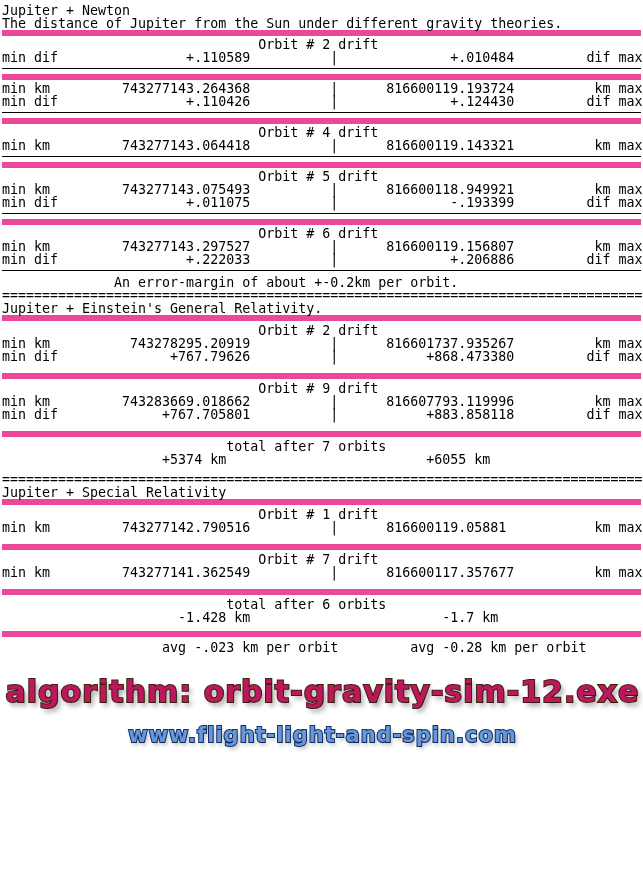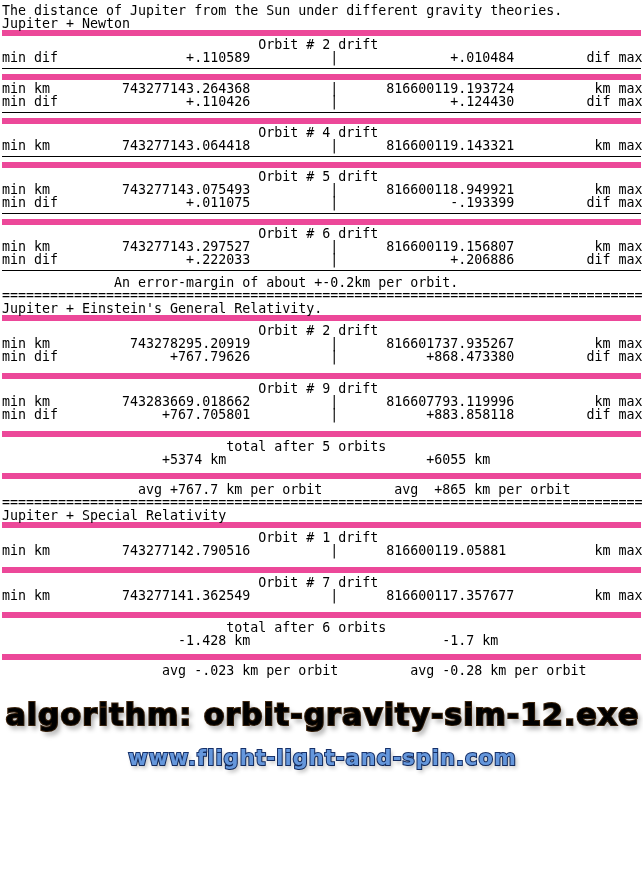--- a/index.html
+++ b/index.html
@@ -34,22 +34,22 @@
     font-size:21px;line-height:42px;letter-spacing:1px;
     -webkit-text-stroke:2px #16316b;paint-order:stroke fill;
     text-shadow:2px 3px 4px rgba(0,0,0,0.30);
   }
 </style>
 </head>
 <body>
 
 <div class="page">
   <div id="report">
+      <pre class="line b-heading">Jupiter + Newton</pre>
       <pre class="line b-title">The distance of Jupiter from the Sun under different gravity theories.</pre>
-      <pre class="line b-heading">Jupiter + Newton</pre>
       <div class="box closed">
         <pre class="line">                                Orbit # 2 drift</pre>
         <pre class="line">min dif                +.110589          |              +.010484         dif max</pre>
       </div>
       <div class="box closed">
         <pre class="line">min km         743277143.264368          |      816600119.193724          km max</pre>
         <pre class="line">min dif                +.110426          |              +.124430         dif max</pre>
       </div>
       <div class="box closed">
         <pre class="line">                                Orbit # 4 drift</pre>
@@ -72,41 +72,38 @@
         <pre class="line">                                Orbit # 2 drift</pre>
         <pre class="line">min km          743278295.20919          |      816601737.935267          km max</pre>
         <pre class="line">min dif              +767.79626          |           +868.473380         dif max</pre>
       </div>
       <div class="box">
         <pre class="line">                                Orbit # 9 drift</pre>
         <pre class="line">min km         743283669.018662          |      816607793.119996          km max</pre>
         <pre class="line">min dif             +767.705801          |           +883.858118         dif max</pre>
       </div>
       <div class="box totals">
-        <pre class="line">                            total after 5 orbits</pre>
+        <pre class="line">                            total after 7 orbits</pre>
         <pre class="line">                    +5374 km                         +6055 km</pre>
-      </div>
-      <div class="box avg">
-        <pre class="line">                 avg +767.7 km per orbit         avg  +865 km per orbit</pre>
       </div>
       <pre class="line b-separator">================================================================================</pre>
       <pre class="line b-heading">Jupiter + Special Relativity</pre>
       <div class="box">
         <pre class="line">                                Orbit # 1 drift</pre>
         <pre class="line">min km         743277142.790516          |      816600119.05881           km max</pre>
       </div>
       <div class="box">
         <pre class="line">                                Orbit # 7 drift</pre>
         <pre class="line">min km         743277141.362549          |      816600117.357677          km max</pre>
       </div>
       <div class="box totals">
         <pre class="line">                            total after 6 orbits</pre>
         <pre class="line">                      -1.428 km                        -1.7 km</pre>
       </div>
       <div class="box avg">
         <pre class="line">                    avg -.023 km per orbit         avg -0.28 km per orbit</pre>
       </div>
     </div>
   <div class="footer">
-    <div class="algo" style="color: #000000;">algorithm: orbit-gravity-sim-12.exe</div>
+    <div class="algo" style="color: #be185d;">algorithm: orbit-gravity-sim-12.exe</div>
     <div class="url" style="color: rgb(101, 151, 220);">www.flight-light-and-spin.com</div>
   </div>
 </div>
 
 </body></html>

